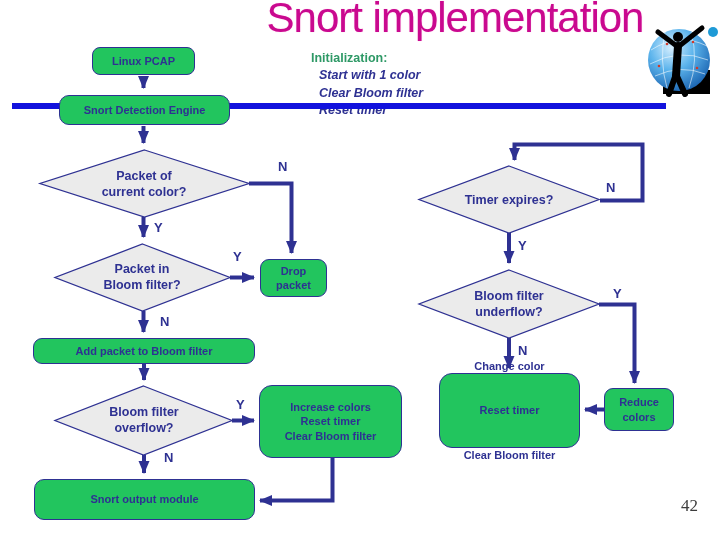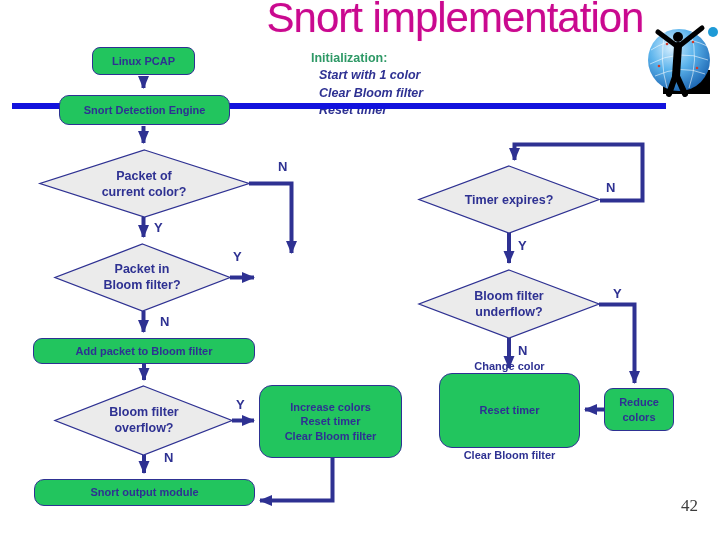--- a/index.html
+++ b/index.html
@@ -82,32 +82,36 @@
   </svg>
 
   <div class="node" style="left:80px;top:47px;width:103px;height:28px;border-radius:8px;">
     <div>Linux PCAP</div>
   </div>
 
   <div class="node" style="left:47px;top:95px;width:171px;height:30px;">
     <div>Snort Detection Engine</div>
   </div>
 
+  <div class="node" style="left:248px;top:259px;width:67px;height:38px;border-radius:9px;">
+    <div>Drop</div>
+    <div>packet</div>
+  </div>
 
   <div class="node" style="left:21px;top:338px;width:222px;height:26px;border-radius:9px;">
     <div>Add packet to Bloom filter</div>
   </div>
 
   <div class="node" style="left:247px;top:385px;width:143px;height:73px;border-radius:13px;text-align:right;">
     <div>Increase colors</div>
     <div>Reset timer</div>
     <div>Clear Bloom filter</div>
   </div>
 
-  <div class="node" style="left:22px;top:479px;width:221px;height:27px;">
+  <div class="node" style="left:22px;top:479px;width:221px;height:41px;">
     <div>Snort output module</div>
   </div>
 
   <div class="node" style="left:427px;top:373px;width:141px;height:75px;border-radius:13px;gap:30px;">
     <div>Change color</div>
     <div>Reset timer</div>
     <div>Clear Bloom filter</div>
   </div>
 
   <div class="node" style="left:592px;top:388px;width:70px;height:43px;border-radius:9px;">

